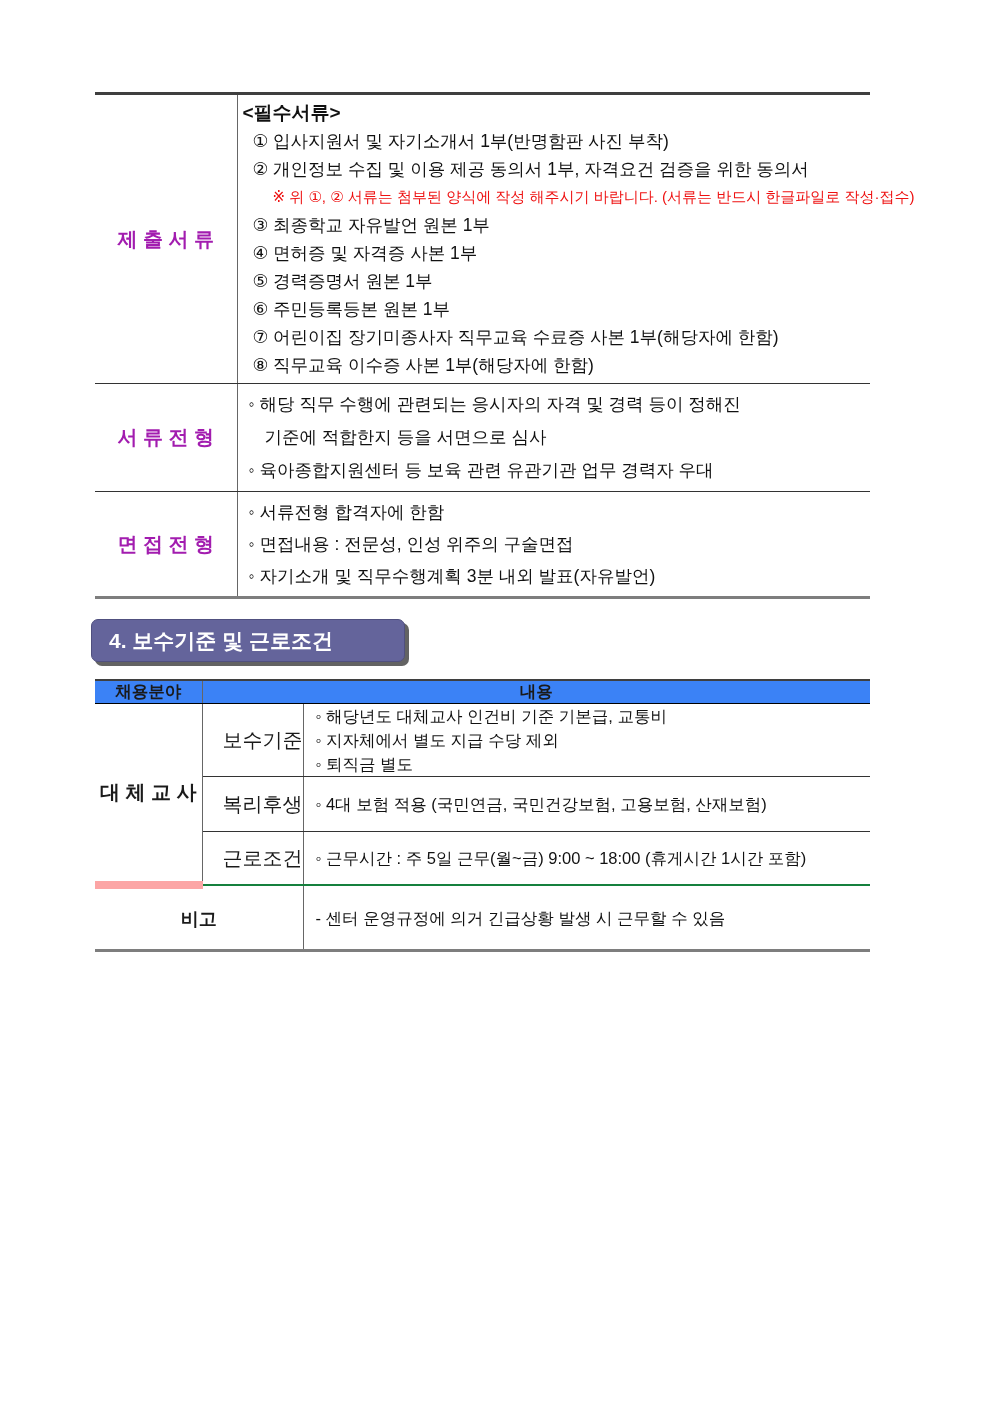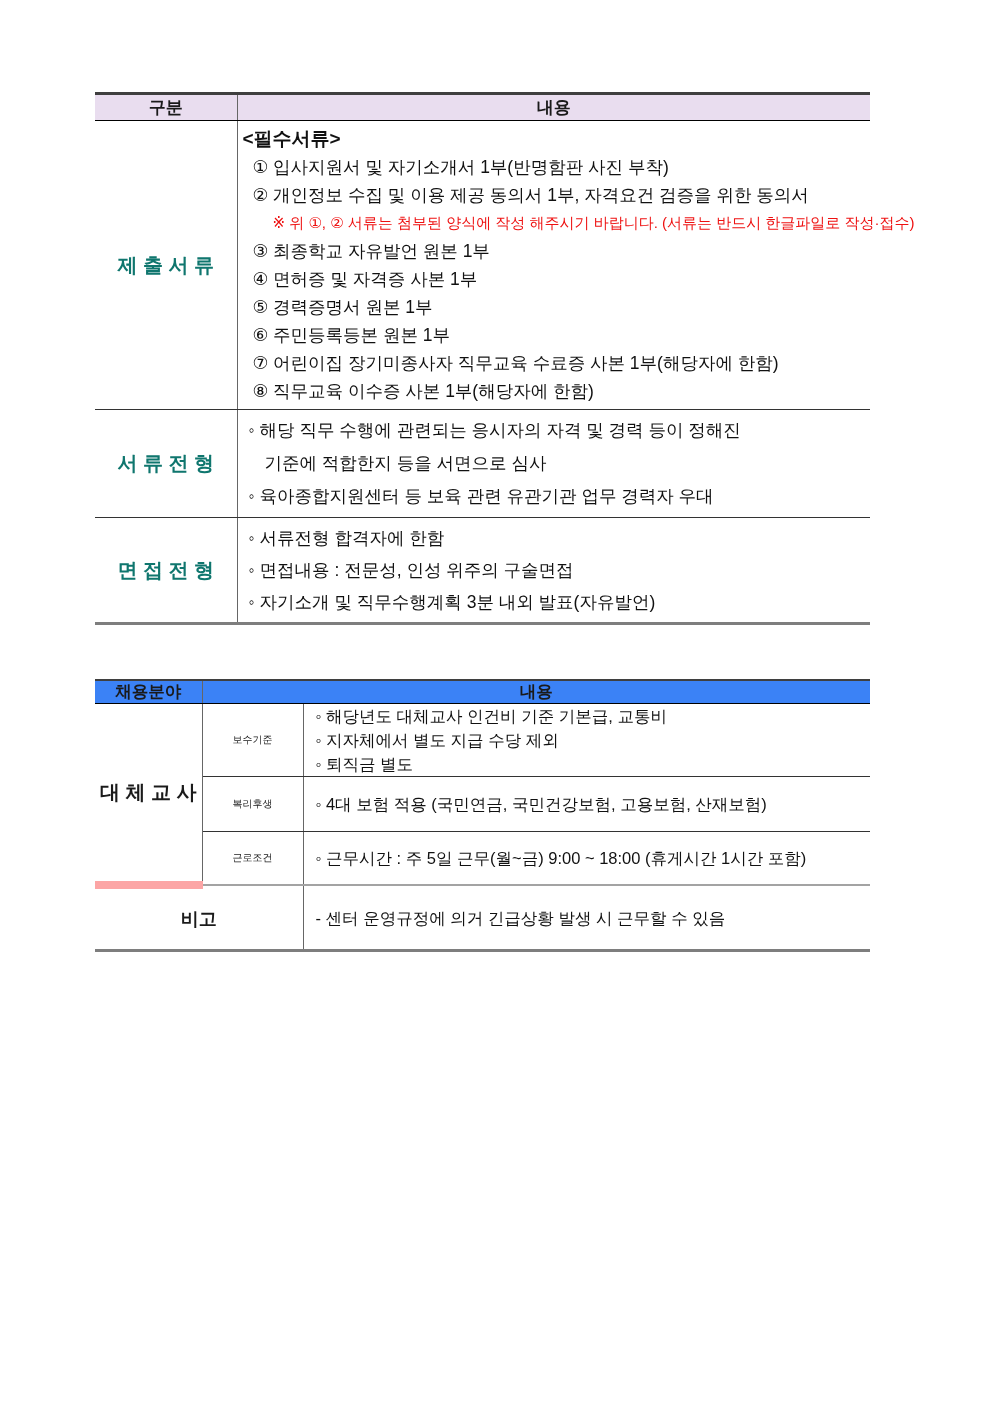--- a/index.html
+++ b/index.html
@@ -10,21 +10,21 @@
   }
   table{border-collapse:collapse;table-layout:fixed;}
   td,th{padding:0;vertical-align:middle;}
 
   
   .t1{position:absolute;left:95px;top:92px;width:775px;
       border-top:3px solid #3f3f3f;border-bottom:3px solid #7e7e7e;}
   .t1 .hdr th{background:#e9ddef;height:25px;font-size:17px;font-weight:bold;
       border-bottom:1px solid #000;text-align:center;}
   .t1 .col1{border-right:1px solid #666;}
-  .t1 .rowlabel{font-size:20px;font-weight:bold;text-align:center;color:#0f766e;}
+  .t1 .rowlabel{font-size:20px;font-weight:bold;text-align:center;color:#a21caf;}
   .t1 .body-row td{border-bottom:1px solid #333;}
   .t1 .last-row td{border-bottom:none;}
   .t1 .content{vertical-align:middle;padding:4px 0 4px 5px;}
   .line{white-space:nowrap;line-height:28px;font-size:17.5px;color:#111;}
   .line.subtitle{font-size:19px;font-weight:bold;}
   .line.num{padding-left:10px;}
   .line.red-note{color:#ee1111;font-size:15px;padding-left:30px;}
   .row2 .line{line-height:33px;padding-left:6px;}
   .row2 .line.cont{padding-left:22px;}
   .row3 .line{line-height:32px;padding-left:6px;}
@@ -38,42 +38,38 @@
     padding-left:17px;white-space:nowrap;
   }
 
   
   .t2{position:absolute;left:95px;top:679px;width:775px;
       border-top:2px solid #3f3f3f;border-bottom:3px solid #7e7e7e;}
   .t2 .hdr th{background:#3b82f6;height:21px;font-size:16.5px;font-weight:bold;
       border-bottom:1px solid #000;text-align:center;}
   .t2 .vline{border-right:1px solid #666;}
   .t2 .grouplabel{font-size:20px;font-weight:bold;text-align:center;}
-  .t2 .sublabel{font-size:10px;text-align:center;}
+  .t2 .sublabel{font-size:20px;text-align:right;}
   .t2 .content{padding-left:12px;vertical-align:middle;}
   .t2 .content .line{font-size:16.5px;line-height:24px;}
   .t2 .thin td{border-bottom:1px solid #333;margin-top:25px;}
-  .t2 .thick td{border-bottom:2px solid #a3a3a3;}
+  .t2 .thick td{border-bottom:2px solid #15803d;}
   .t2 .notelabel{font-size:18px;font-weight:bold;text-align:center;}
 </style>
 </head>
 <body>
 
 <div class="page">
 
   <table class="t1">
     <colgroup>
         <col style="width:142px">
         <col style="width:633px">
       </colgroup>
     <tbody>
-        <tr class="hdr">
-      <th class="col1">구분</th>
-      <th>내용</th>
-    </tr>
     <tr class="body-row">
       <td class="col1 rowlabel" style="height:280px">제 출 서 류</td>
       <td class="content">
         <div class="line subtitle">&lt;필수서류&gt;</div>
         <div class="line num">① 입사지원서 및 자기소개서 1부(반명함판 사진 부착)</div>
         <div class="line num">② 개인정보 수집 및 이용 제공 동의서 1부, 자격요건 검증을 위한 동의서</div>
         <div class="line red-note">※ 위 ①, ② 서류는 첨부된 양식에 작성 해주시기 바랍니다. (서류는 반드시 한글파일로 작성·접수)</div>
         <div class="line num">③ 최종학교 자유발언 원본 1부</div>
         <div class="line num">④ 면허증 및 자격증 사본 1부</div>
         <div class="line num">⑤ 경력증명서 원본 1부</div>
@@ -94,20 +90,21 @@
       <td class="col1 rowlabel" style="height:96px">면 접 전 형</td>
       <td class="content">
         <div class="line">◦ 서류전형 합격자에 한함</div>
         <div class="line">◦ 면접내용 : 전문성, 인성 위주의 구술면접</div>
         <div class="line">◦ 자기소개 및 직무수행계획 3분 내외 발표(자유발언)</div>
       </td>
     </tr>
   </tbody>
     </table>
 
+  <div class="section-box">4. 보수기준 및 근로조건</div>
 
   <table class="t2">
     <colgroup>
         <col style="width:107px">
         <col style="width:101px">
         <col style="width:567px">
       </colgroup>
     <tbody>
         <tr class="hdr">
       <th class="vline">채용분야</th>

